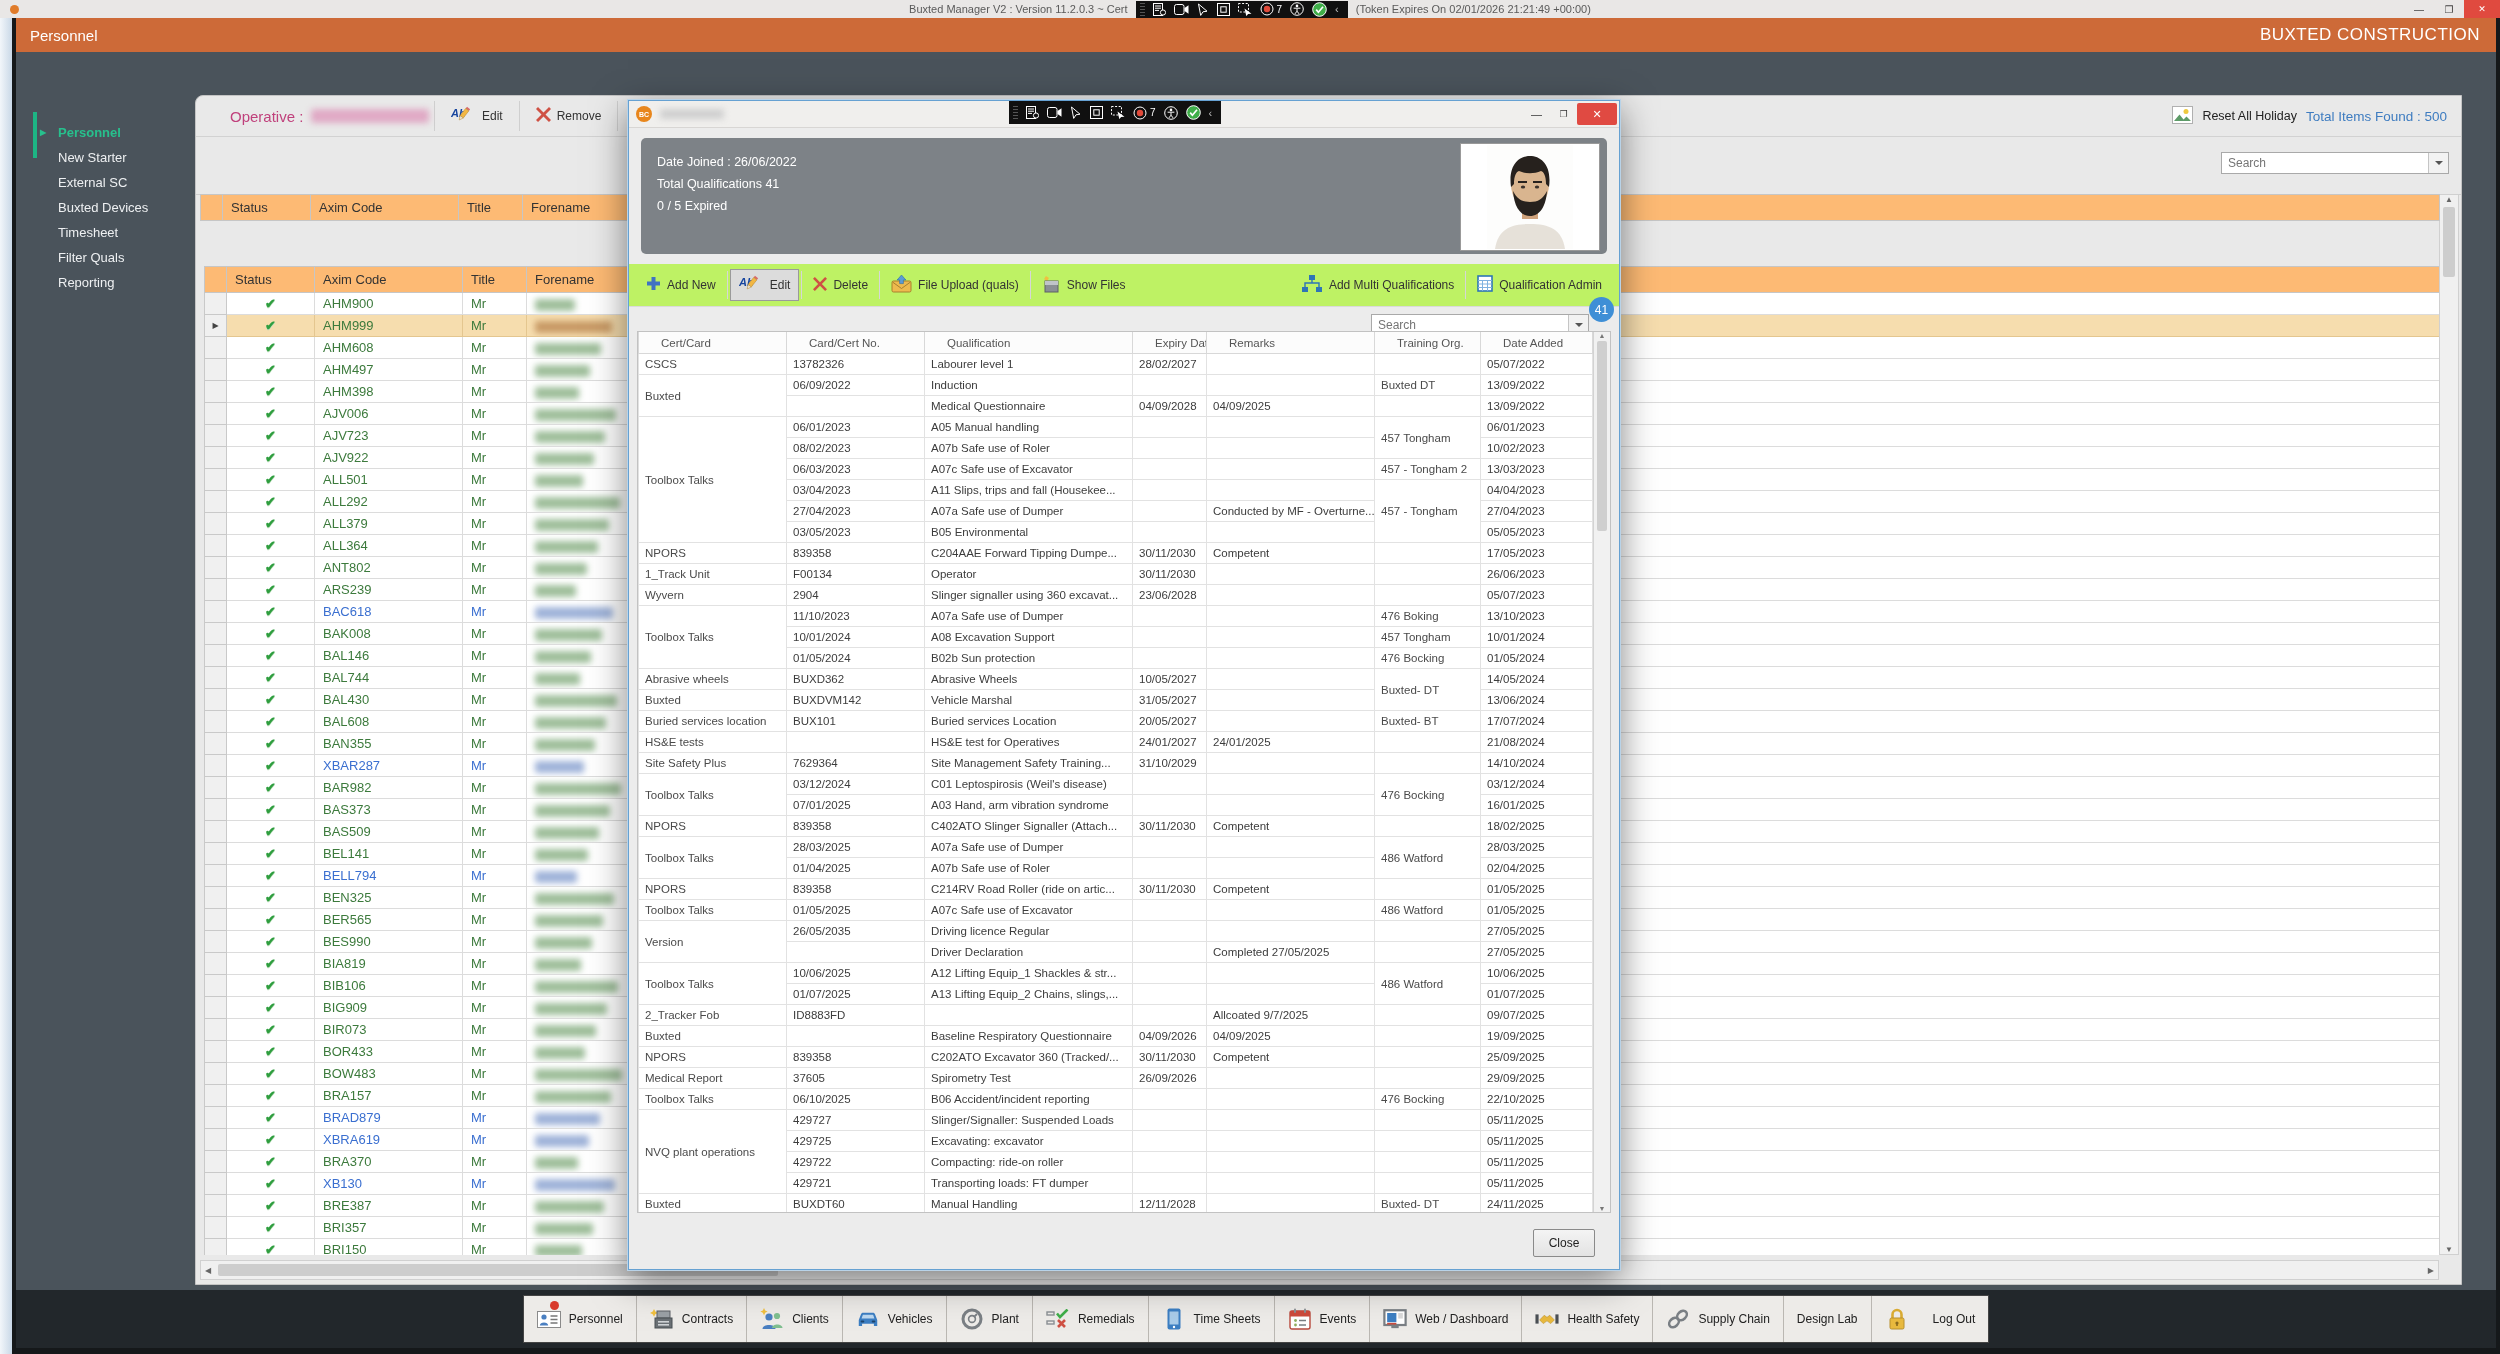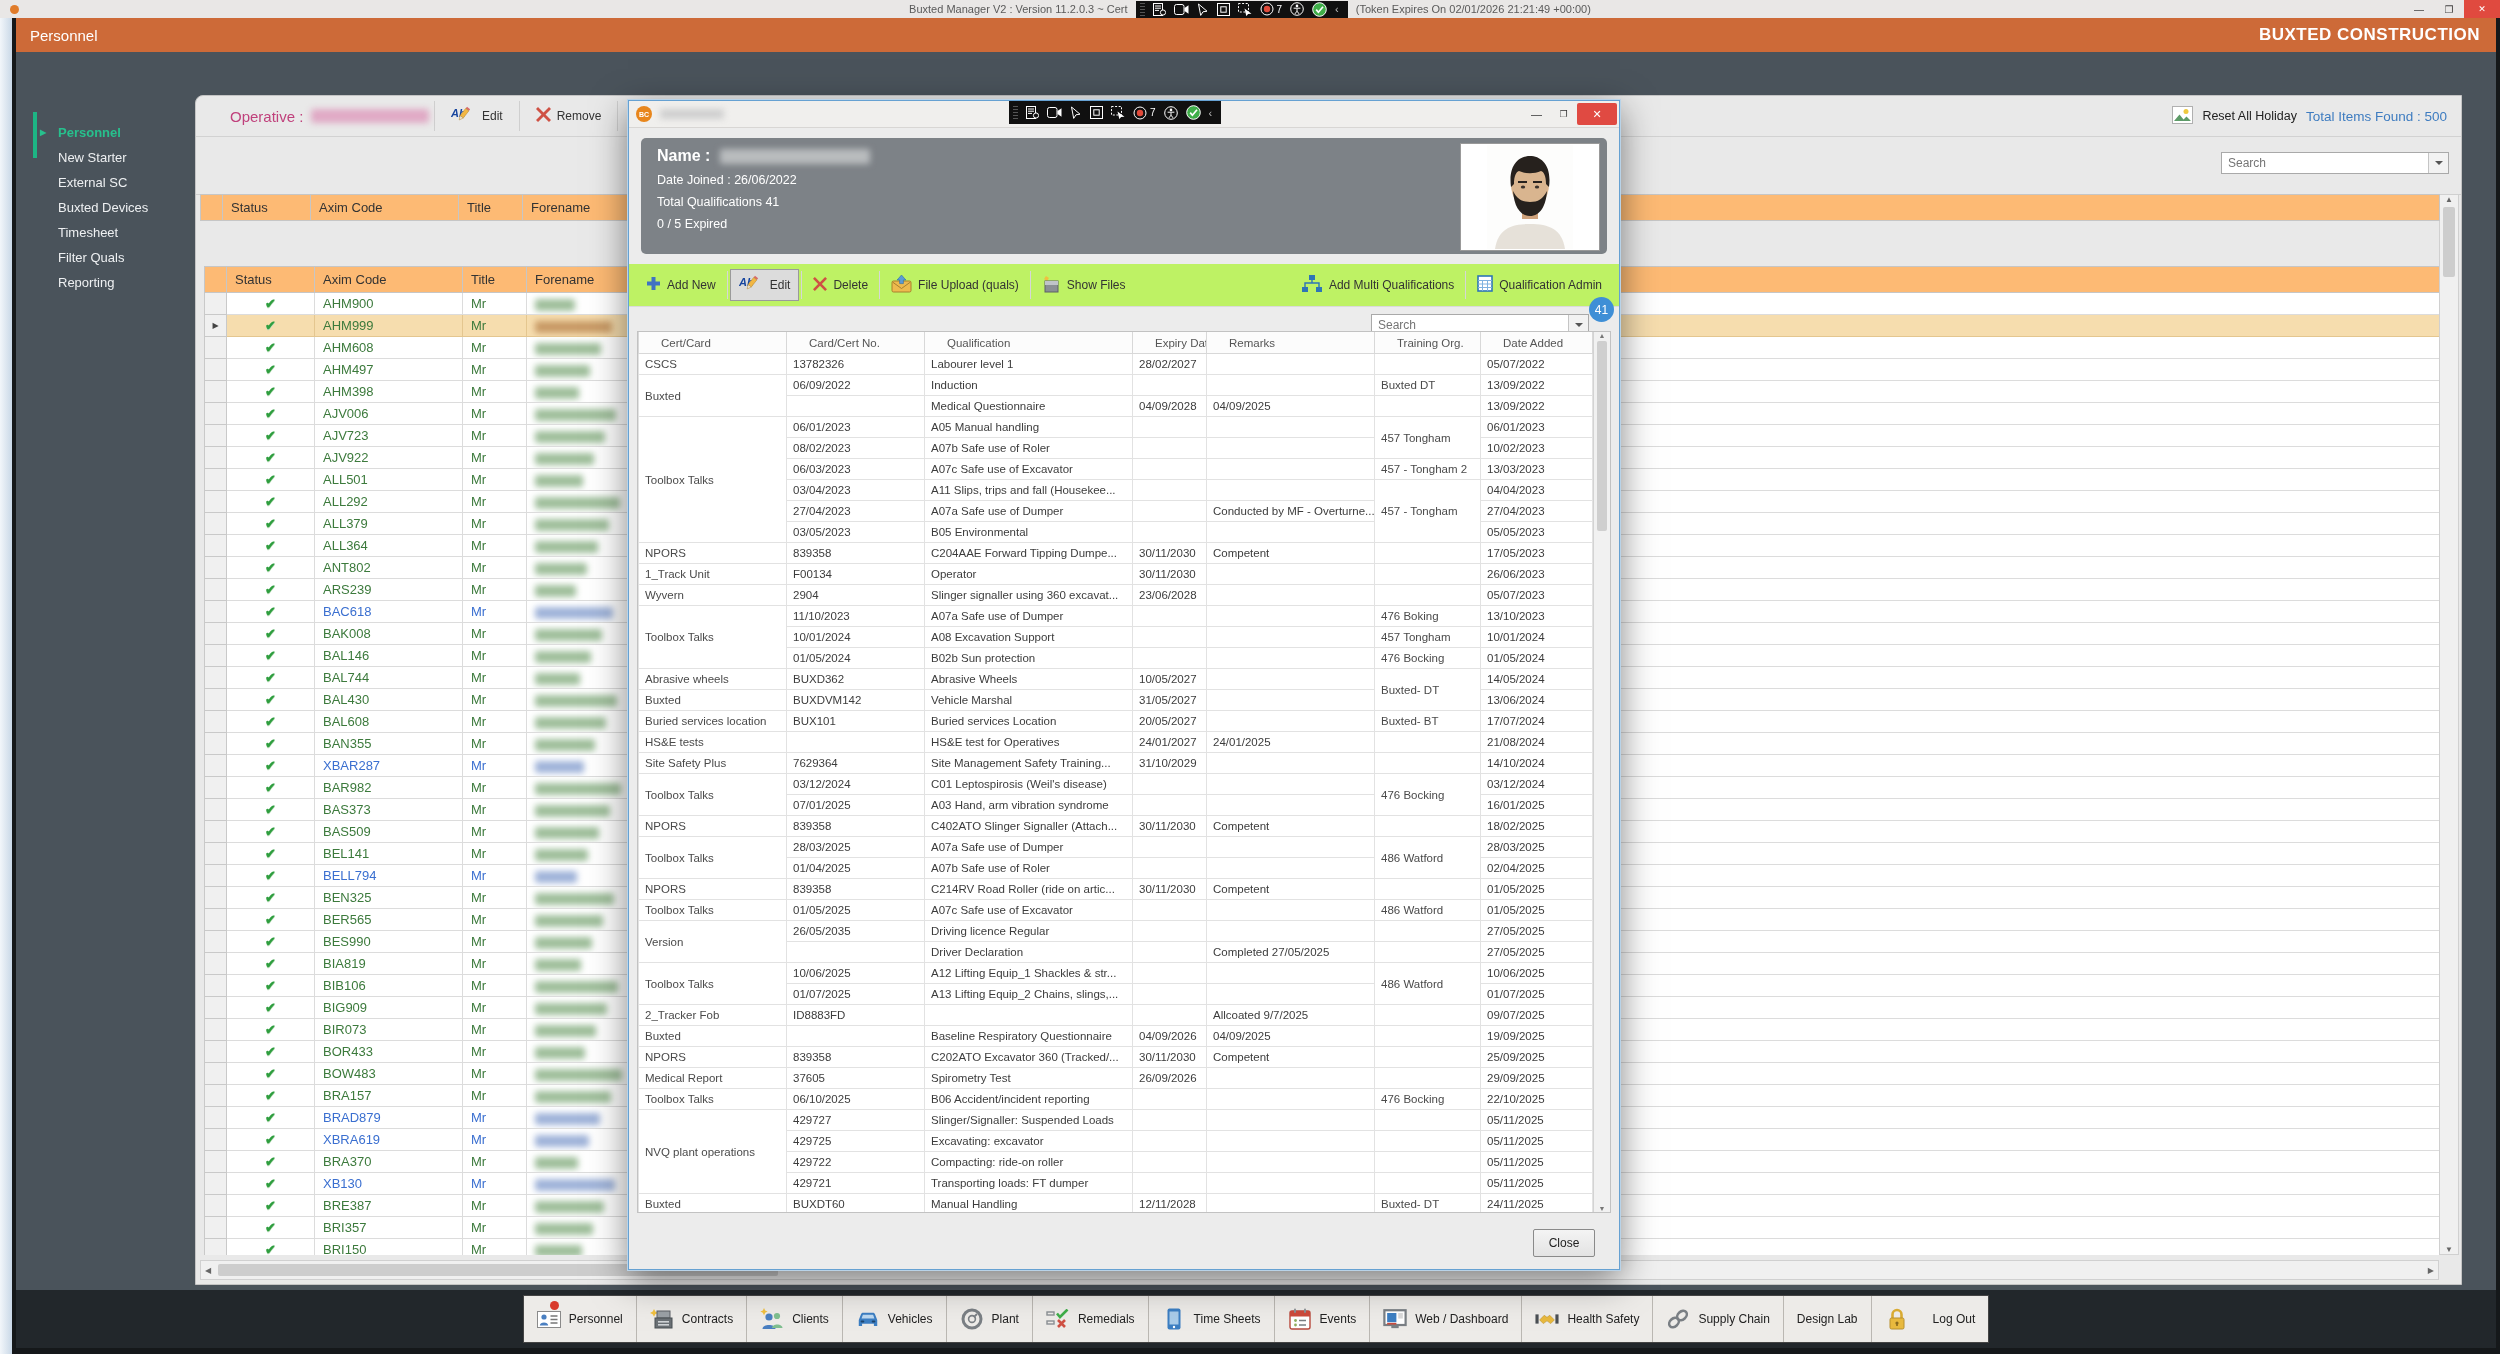--- a/index.html
+++ b/index.html
@@ -18,21 +18,21 @@
   .recorder svg{display:block;}
   .recorder .cnt{color:#fff;font-size:10px;margin-left:-5px;}
   .recorder .back{color:#bbb;font-size:11px;}
   .recorder.dlgbar{position:absolute;left:372px;top:0;height:23px;z-index:12;}
 
   
   .leftstrip{position:absolute;left:0;top:18px;bottom:0;width:12px;background:linear-gradient(90deg,#f2f6fa,#c9d8e7);z-index:5;}
   .appframe{position:absolute;left:16px;top:18px;right:4px;bottom:6px;display:flex;flex-direction:column;background:#4a535b;}
   .orangebar{height:34px;background:#cd6a38;display:flex;align-items:center;color:#fff;flex:0 0 auto;}
   .orangebar .pg{font-size:15px;padding-left:14px;}
-  .orangebar .brand{margin-left:auto;font-size:17px;font-weight:bold;padding-right:16px;letter-spacing:.5px;}
+  .orangebar .brand{margin-left:auto;font-size:17px;font-weight:normal;padding-right:16px;letter-spacing:.5px;}
   .content{flex:1;position:relative;background:#4a535b;}
 
   
   .sidebar{position:absolute;left:0;top:0;width:179px;height:100%;padding-top:68px;box-sizing:border-box;}
   .side-item{height:25px;display:flex;align-items:center;padding-left:42px;color:#eef0f2;font-size:13px;position:relative;cursor:default;}
   .side-item .arr{display:none;}
   .side-item.active{color:#27c08d;font-weight:bold;}
   .side-item.active .arr{display:block;position:absolute;left:24px;font-size:8px;color:#27c08d;}
   .side-bar-indicator{position:absolute;left:17px;top:60px;width:4px;height:46px;background:#1db584;}
 
@@ -968,24 +968,20 @@
           <span class="back">‹</span>
         </span>
       <span class="dlg-controls">
         <span class="dlg-wbtn">—</span>
         <span class="dlg-wbtn max">❐</span>
         <span class="dlg-wbtn close">✕</span>
       </span>
     </div>
 
     <div class="dlg-info">
-      <div class="nm">
-        <span>Name :</span>
-        <span class="blur white" style="width:150px;height:15px;background:#b9bcbe"></span>
-      </div>
       <div class="ln">
         <span>Date Joined :</span>
         <span>26/06/2022</span>
       </div>
       <div class="ln">Total Qualifications 41</div>
       <div class="ln">0 / 5 Expired</div>
       <div class="photo">
         <svg viewBox="0 0 86 104" width="86" height="104">
           <rect width="86" height="104" fill="#fdfdfc"></rect>
           <path d="M8 104 c3-20 16-25 35-25 s32 5 35 25z" fill="#e6e1d9"></path>

